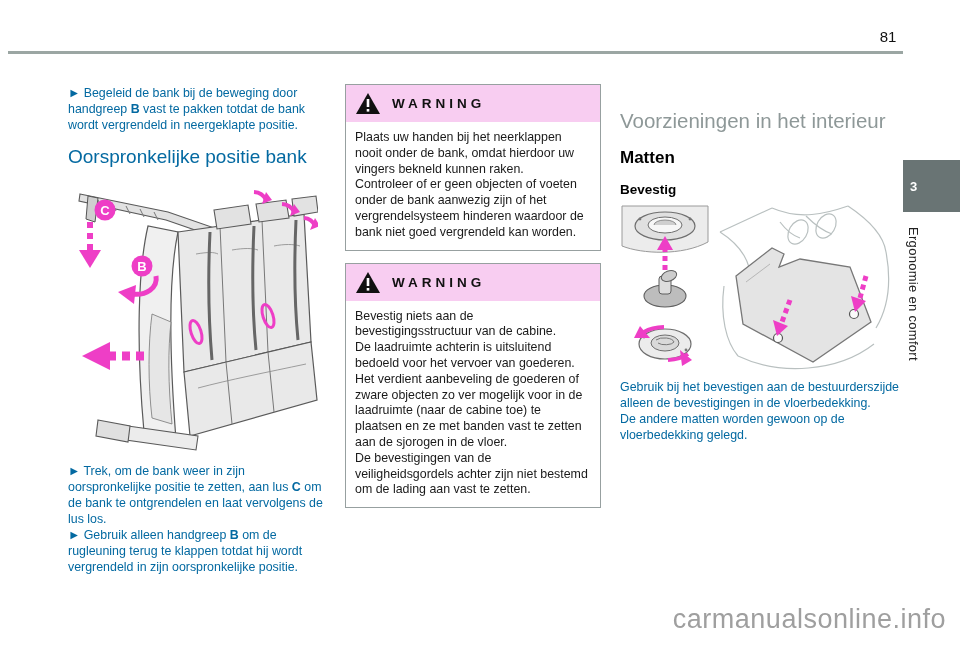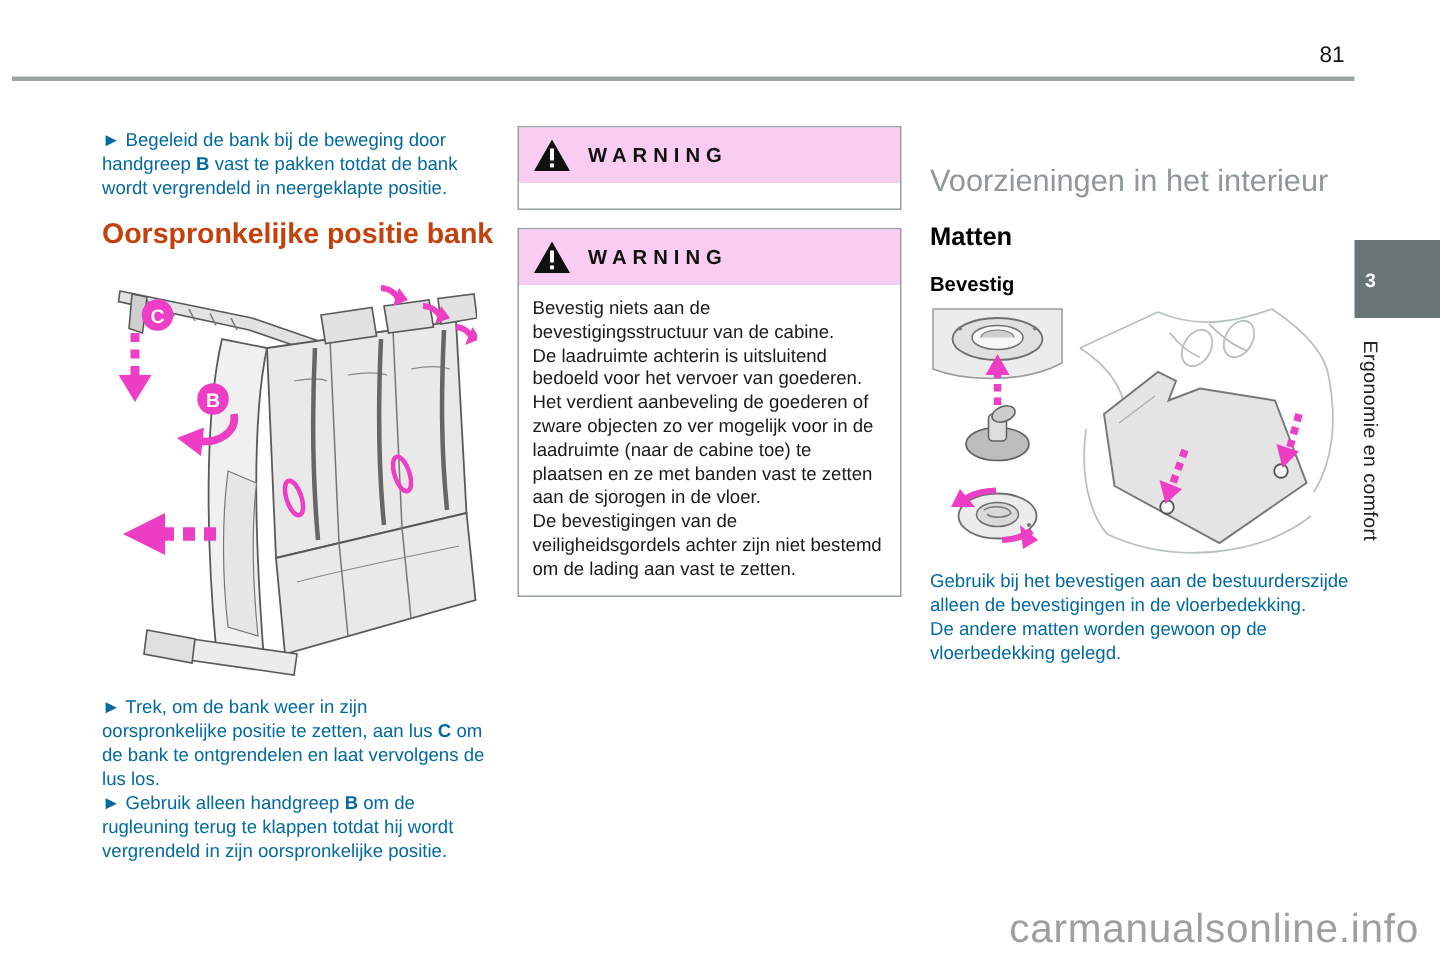--- a/index.html
+++ b/index.html
@@ -17,21 +17,21 @@
     background:#9ba6a3;
   }
   
   .col-left  { position:absolute; left:68px;  top:85px; width:263px; }
   .col-mid   { position:absolute; left:345px; top:84px; width:256px; }
   .col-right { position:absolute; left:620px; top:84px; width:282px;margin-top:24px; }
 
   .body-text { font-size:12.4px; line-height:16px; color:#0369a1; }
   .body-text b { font-weight:bold; }
   .heading-black {
-    margin-top:13px; font-size:19px; line-height:22px; font-weight:bold; color:#c2410c;
+    margin-top:13px; font-size:19px; line-height:22px; font-weight:normal; color:#0369a1;
   }
   .illus-bench { margin-top:6px; width:250px; height:278px; }
   .steps { margin-top:11px; }
 
   
   .warning-box {
     border:1px solid #97a0a0; background:#fff; margin-bottom:12px;
   }
   .warning-header {
     display:flex; align-items:center; gap:12px; height:37px;
@@ -150,20 +150,22 @@
     <div class="warning-box">
       <div class="warning-header">
         <svg width="24" height="21" viewBox="0 0 24 21">
           <polygon points="12,0 24,21 0,21" fill="#111"></polygon>
           <rect x="10.7" y="6" width="2.6" height="8" fill="#fff"></rect>
           <rect x="10.7" y="16" width="2.6" height="2.6" fill="#fff"></rect>
         </svg>
         <span class="warning-title">WARNING</span>
       </div>
       <div class="warning-body">
+        <div class="wline">Plaats uw handen bij het neerklappen nooit onder de bank, omdat hierdoor uw vingers bekneld kunnen raken.</div>
+        <div class="wline">Controleer of er geen objecten of voeten onder de bank aanwezig zijn of het vergrendelsysteem hinderen waardoor de bank niet goed vergrendeld kan worden.</div>
       </div>
     </div>
 
     <div class="warning-box">
       <div class="warning-header">
         <svg width="24" height="21" viewBox="0 0 24 21">
           <polygon points="12,0 24,21 0,21" fill="#111"></polygon>
           <rect x="10.7" y="6" width="2.6" height="8" fill="#fff"></rect>
           <rect x="10.7" y="16" width="2.6" height="2.6" fill="#fff"></rect>
         </svg>

